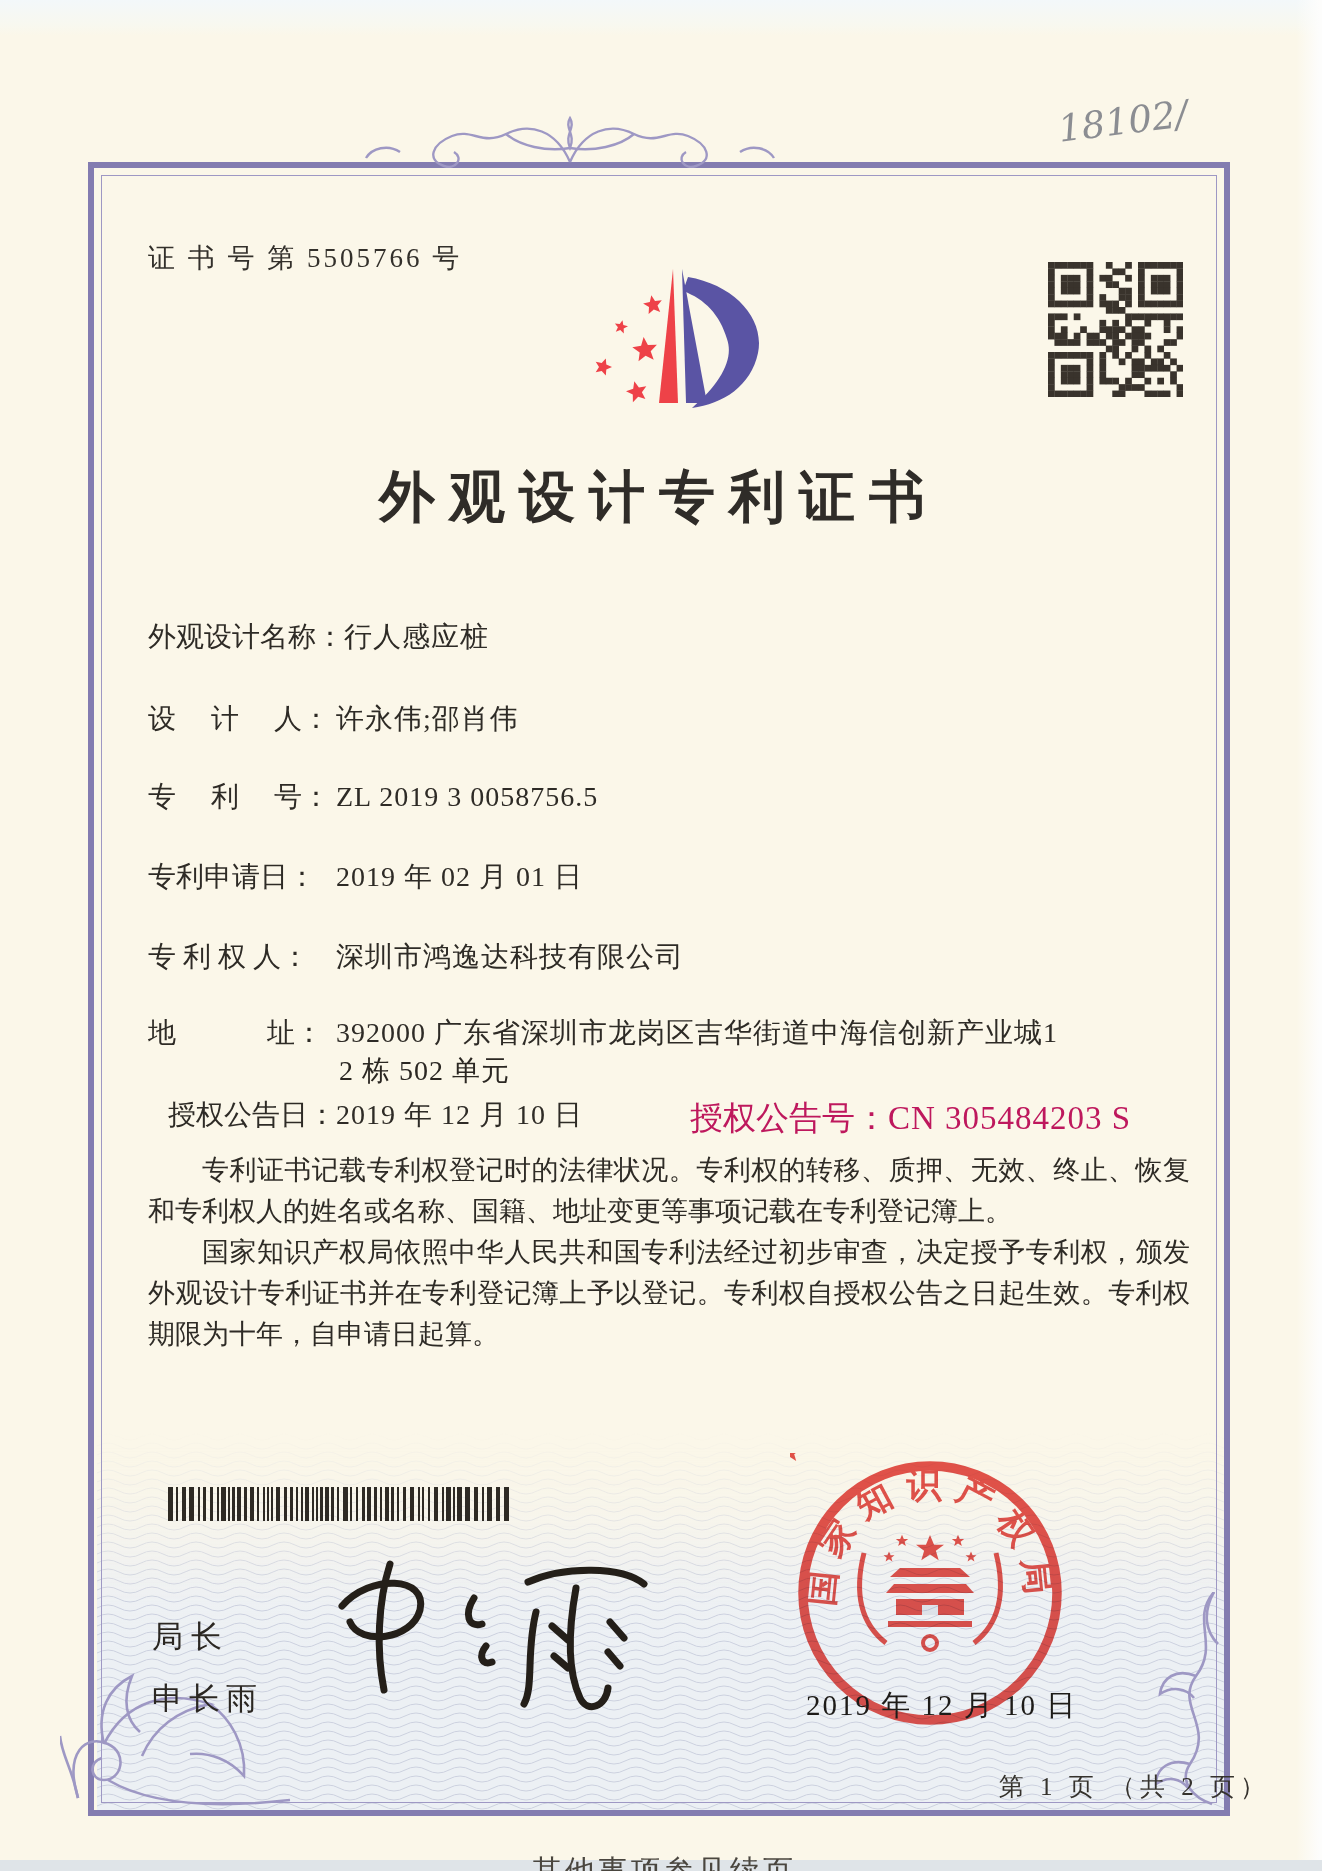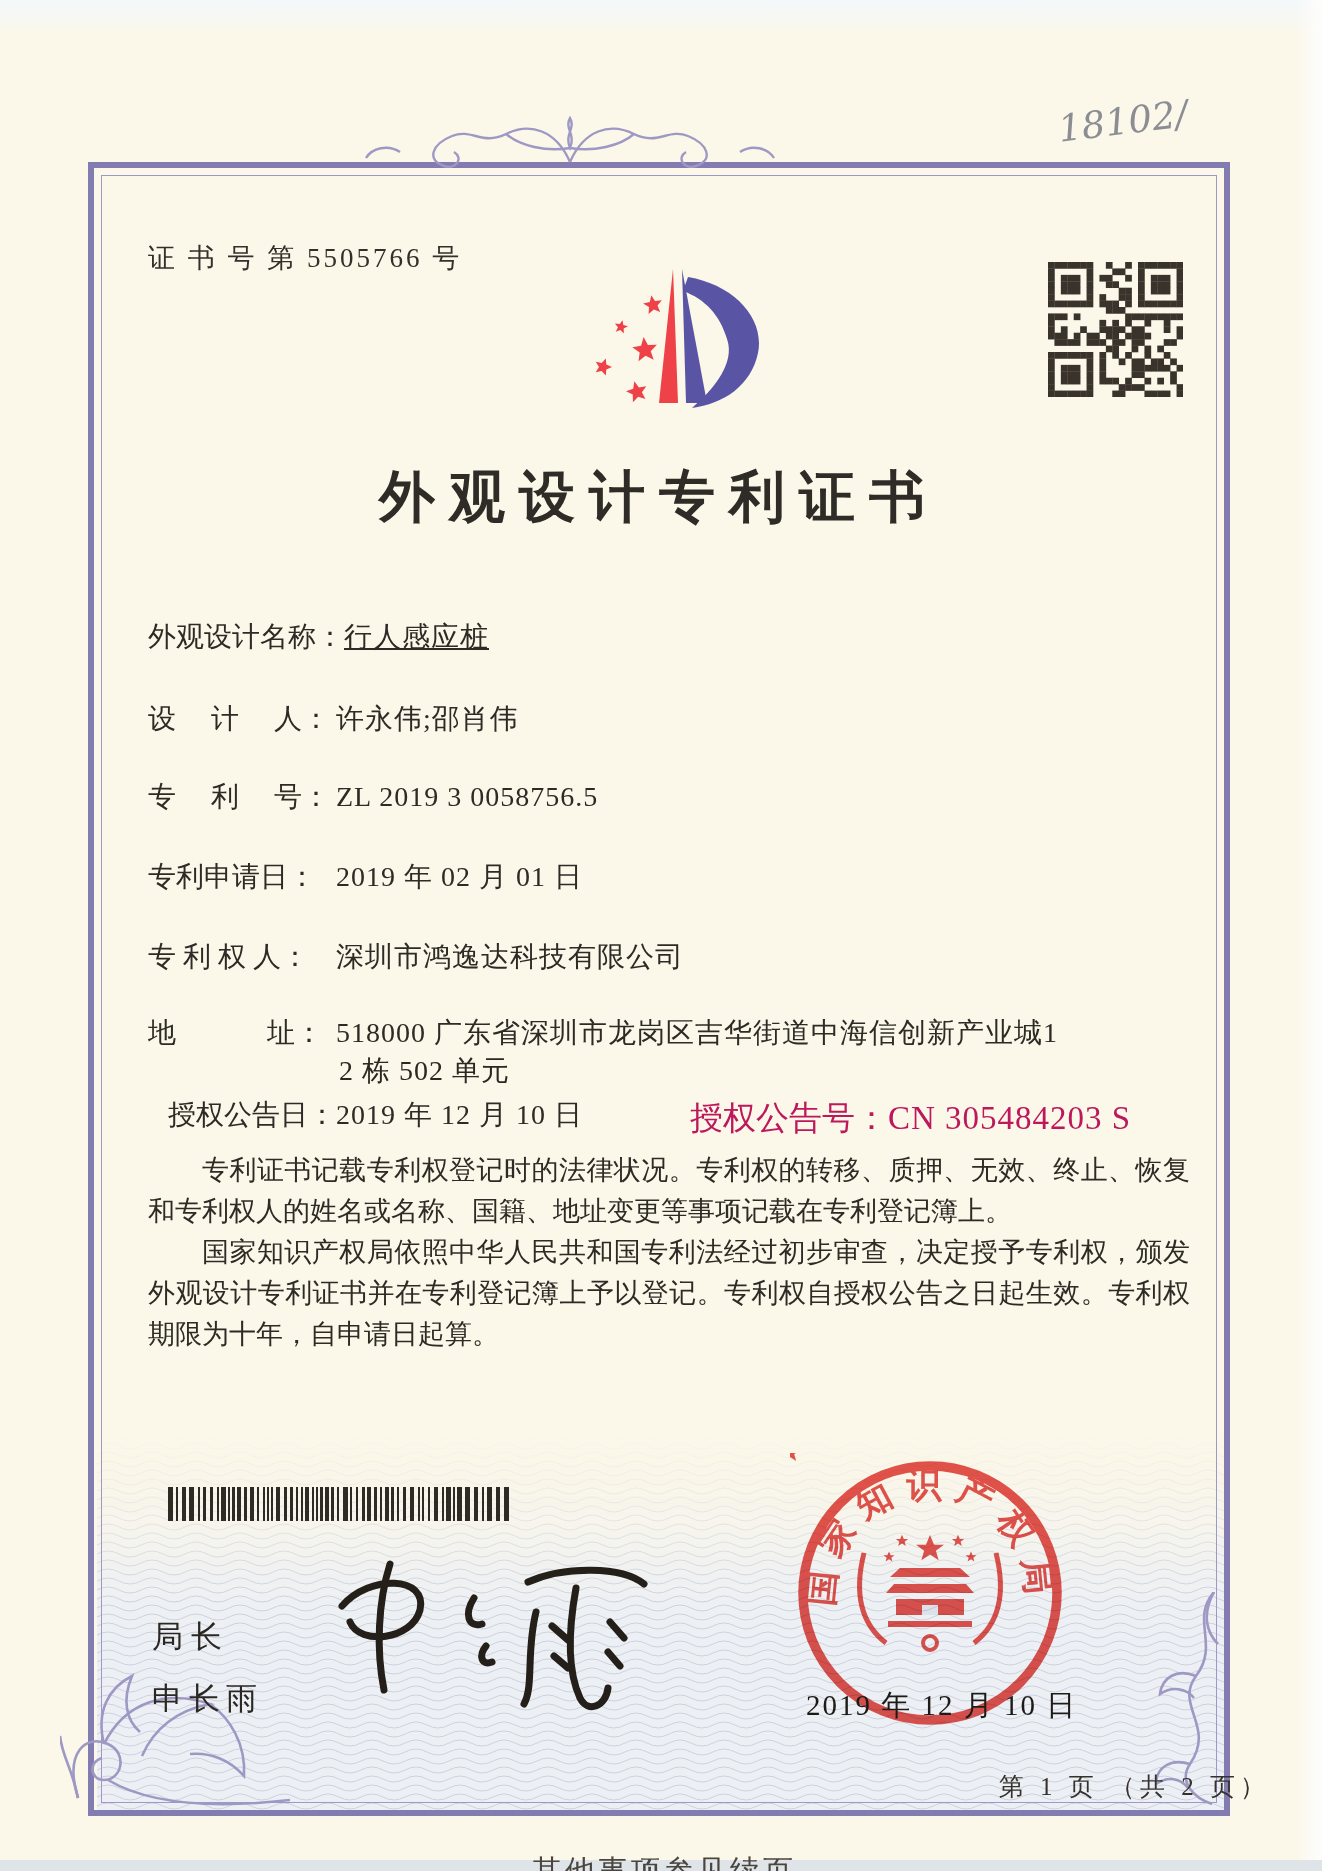--- a/index.html
+++ b/index.html
@@ -397,37 +397,37 @@
           <rect x="96.00" y="128.00" width="6.70" height="6.70"></rect>
           <rect x="102.40" y="128.00" width="6.70" height="6.70"></rect>
           <rect x="108.80" y="128.00" width="6.70" height="6.70"></rect>
           <rect x="115.20" y="128.00" width="6.70" height="6.70"></rect>
           <rect x="128.00" y="128.00" width="6.70" height="6.70"></rect>
         </g>
       </svg></div>
 
   <div class="abs doc-title">外观设计专利证书</div>
 
-  <div class="abs frow" style="top:618px;text-decoration:underline;">
+  <div class="abs frow" style="top:618px;">
     <span class="flabel">外观设计名称：</span><span class="fval">行人感应桩</span>
   </div>
   <div class="abs frow" style="top:700px;">
     <span class="flabel">设　 计 　人：</span><span class="fval">许永伟;邵肖伟</span>
   </div>
   <div class="abs frow" style="top:778px;">
     <span class="flabel">专　 利 　号：</span><span class="fval">ZL 2019 3 0058756.5</span>
   </div>
   <div class="abs frow" style="top:858px;">
     <span class="flabel">专利申请日：</span><span class="fval">2019 年 02 月 01 日</span>
   </div>
   <div class="abs frow" style="top:938px;">
     <span class="flabel">专 利 权 人：</span><span class="fval">深圳市鸿逸达科技有限公司</span>
   </div>
   <div class="abs frow" style="top:1014px;">
-    <span class="flabel">地　　　 址：</span><span class="fval">518000 广东省深圳市龙岗区吉华街道中海信创新产业城1</span>
+    <span class="flabel">地　　　 址：</span><span class="fval">392000 广东省深圳市龙岗区吉华街道中海信创新产业城1</span>
   </div>
   <div class="abs addr2">2 栋 502 单元</div>
   <div class="abs frow" style="top:1096px;text-align:right;">
     <span class="flabel">授权公告日：</span><span class="fval">2019 年 12 月 10 日</span>
   </div>
   <div class="abs frow-b" style="top:1096px;">
     <span>授权公告号：</span><span class="fval">CN 305484203 S</span>
   </div>
 
   <div class="abs body-text">

